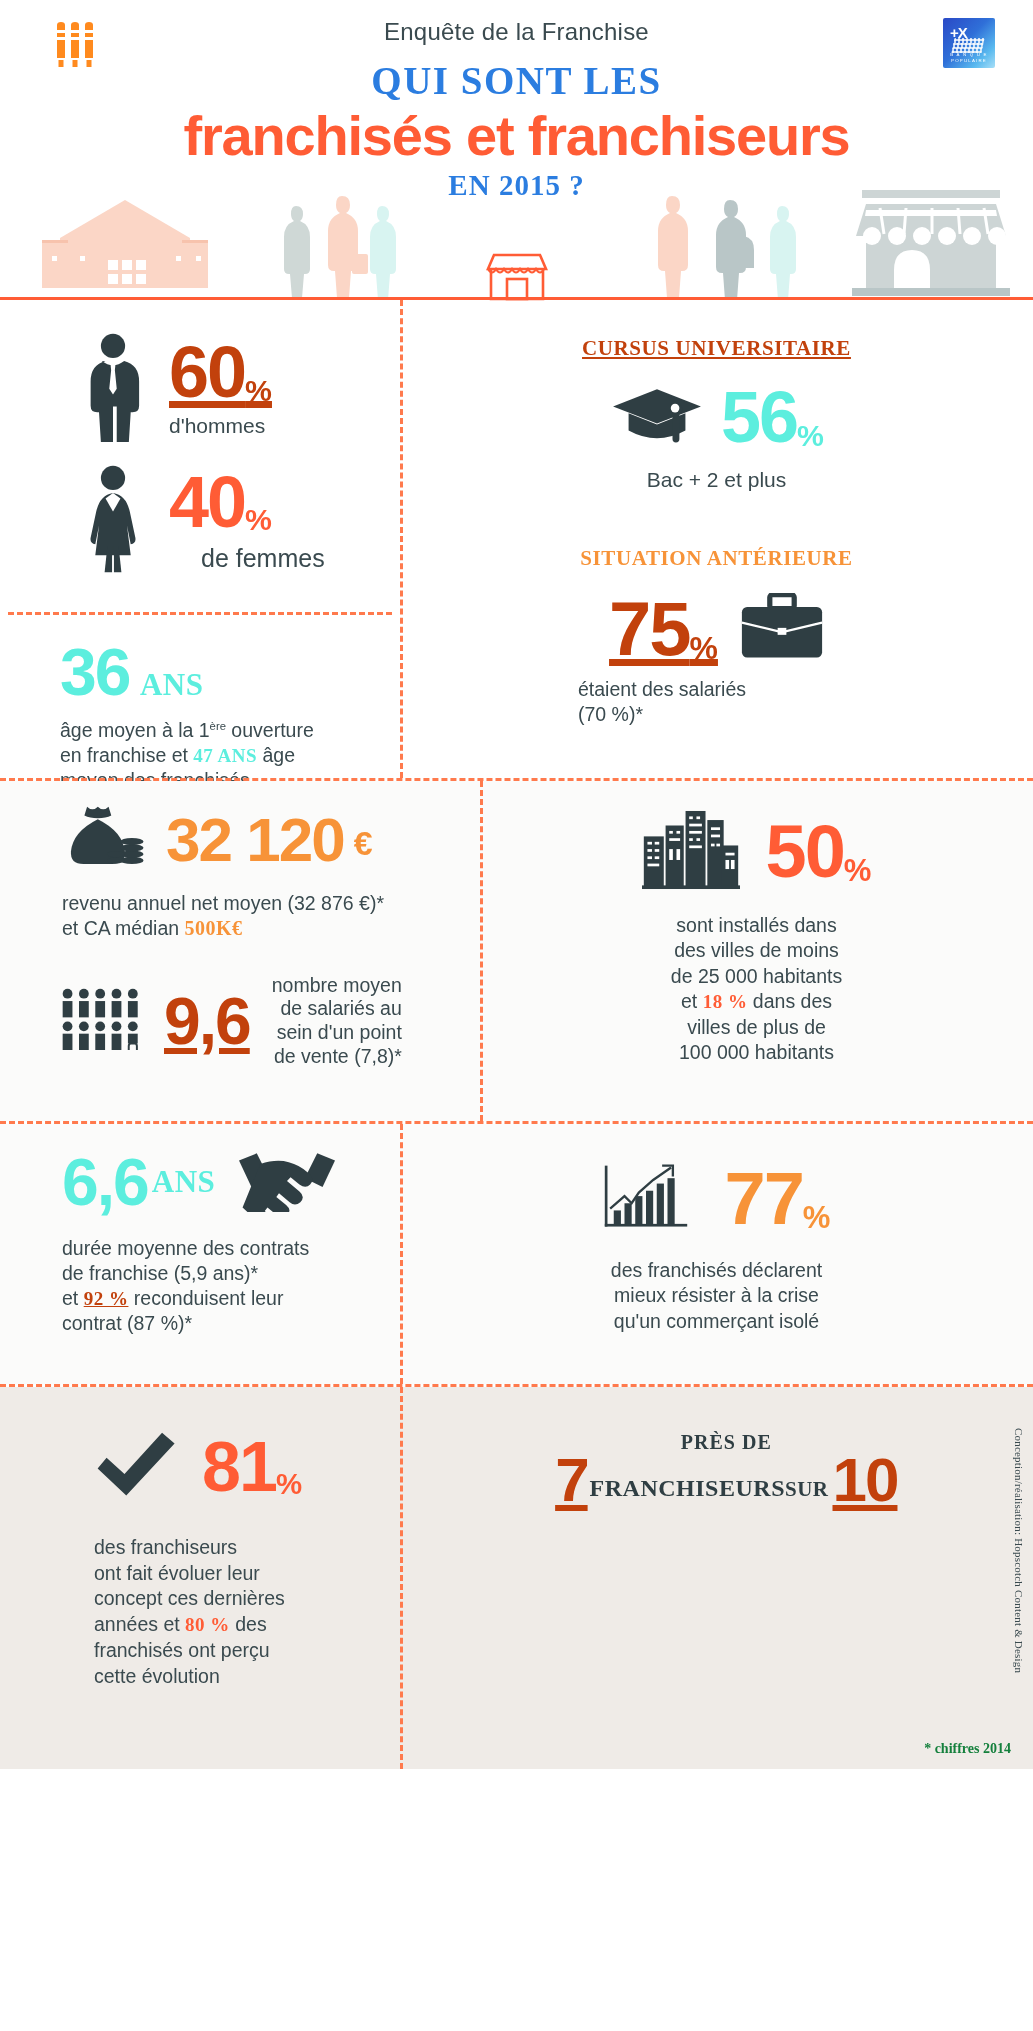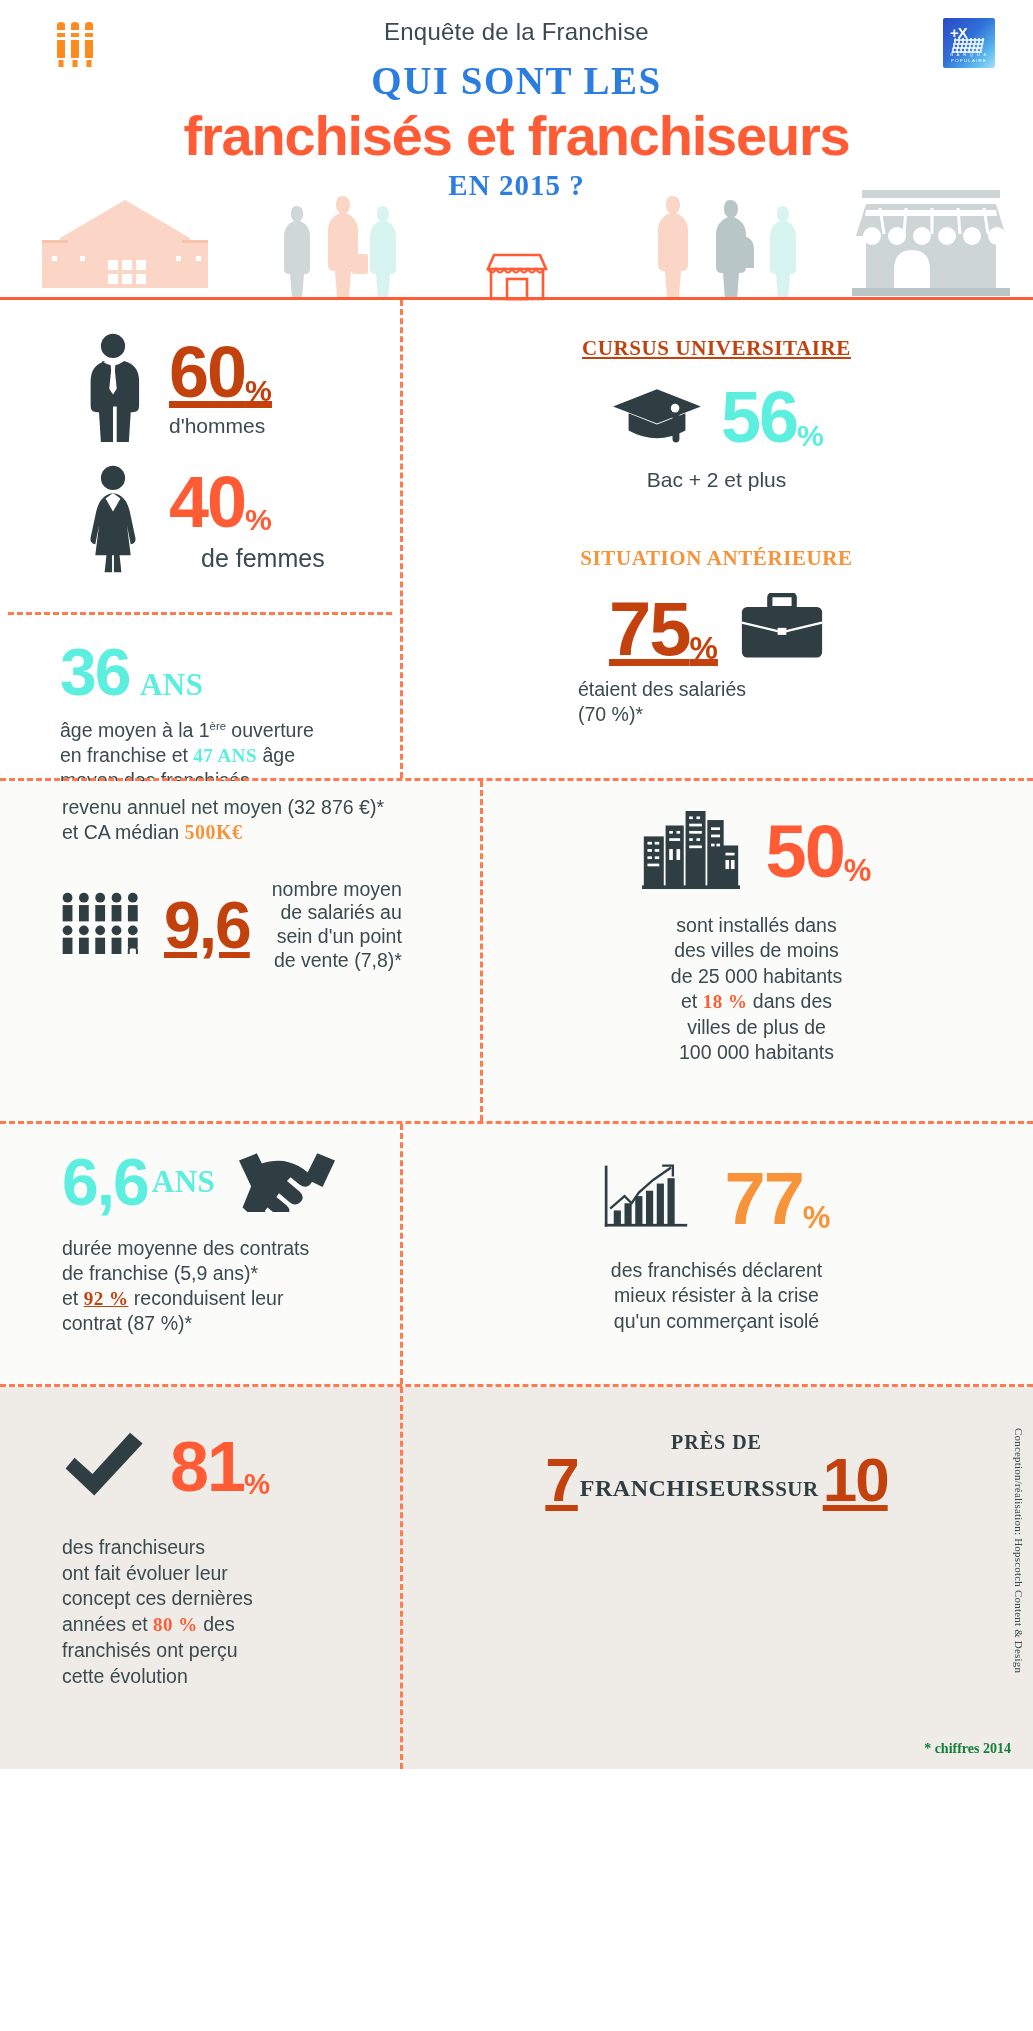--- a/index.html
+++ b/index.html
@@ -111,21 +111,21 @@
     z-index: 5;
   }
 
   
   .sec {
     position: relative;
     display: flex;
     background: #fbfbfa;
   }
   .sec.white { background: #ffffff; }
-  .sec.grey  { background: #efebe7; }
+  .sec.grey  { background: #efebe7; padding-left: 32px; }
 
   .col { position: relative; }
   .vdiv {
     position: absolute;
     top: 0; bottom: 0;
     width: 0;
     border-left: 3px dashed #ff7a4d;
   }
   .hdiv {
     position: relative;
@@ -390,20 +390,40 @@
       </div>
     </div>
   </div>
 
   <div class="hdiv"></div>
 
   <div class="sec" style="height:340px;">
     <div class="vdiv" style="left:480px;"></div>
 
     <div class="col" style="width:480px;">
+      <div class="row" style="padding:22px 0 0 62px;">
+        <span>
+          <svg viewBox="0 0 96 78" width="86" height="70">
+            <g fill="#2f3e43">
+              <path d="M28 4 q6 6 12 0 q6 6 12 0 l3 10 q-6 3 -15 3 q-9 0 -15 -3 z"></path>
+              <path d="M40 18 q-28 14 -30 36 q-1 14 14 14 l32 0 q15 0 14 -14 q-2 -22 -30 -36 z"></path>
+              <ellipse cx="78" cy="64" rx="13" ry="4"></ellipse>
+              <ellipse cx="78" cy="57" rx="13" ry="4"></ellipse>
+              <ellipse cx="78" cy="50" rx="13" ry="4"></ellipse>
+              <ellipse cx="78" cy="43" rx="13" ry="4"></ellipse>
+              <ellipse cx="60" cy="64" rx="10" ry="3.5"></ellipse>
+              <ellipse cx="60" cy="57" rx="10" ry="3.5"></ellipse>
+            </g>
+          </svg>
+        </span>
+        <div class="row" style="margin-left:18px;align-items:flex-start;">
+          <span class="big orange" style="font-size:62px;">32 120</span>
+          <span class="big orange" style="font-size:34px;margin-left:10px;margin-top:16px;">€</span>
+        </div>
+      </div>
       <div class="desc" style="padding:14px 0 0 62px;">
         <span>revenu annuel net moyen (32 876 €)*</span><br>
         <span>et CA médian </span><span class="slab orange" style="font-size:20px;">500K€</span>
       </div>
 
       <div class="row" style="padding:32px 0 0 60px;align-items:center;">
         <span>
           <svg viewBox="0 0 100 76" width="82" height="62">
             <g fill="#2f3e43">
               <g>

